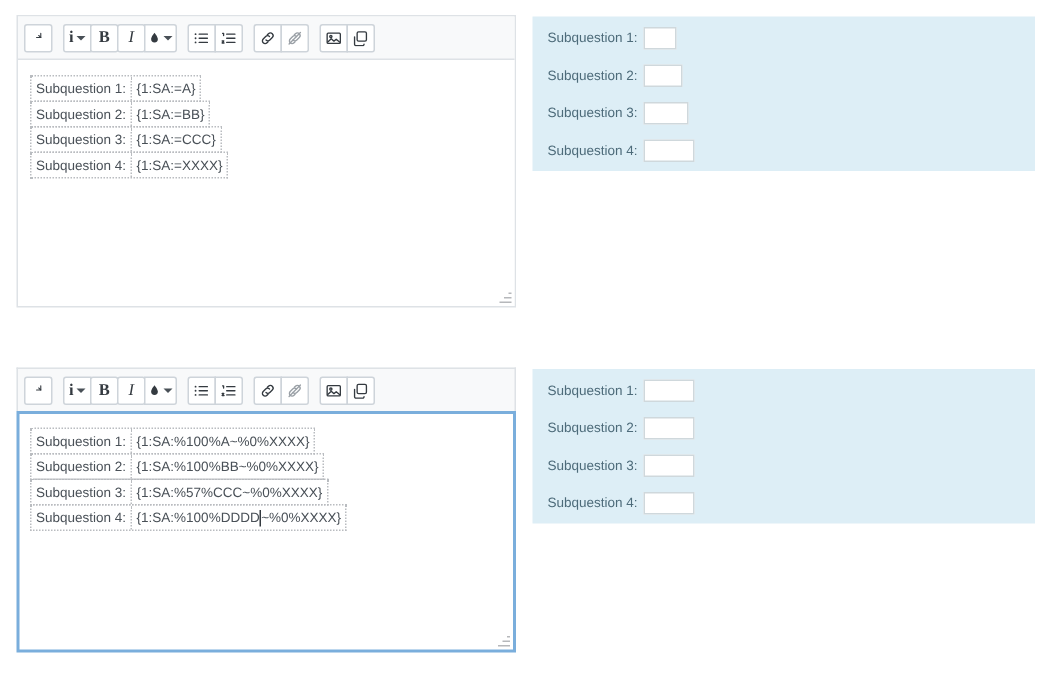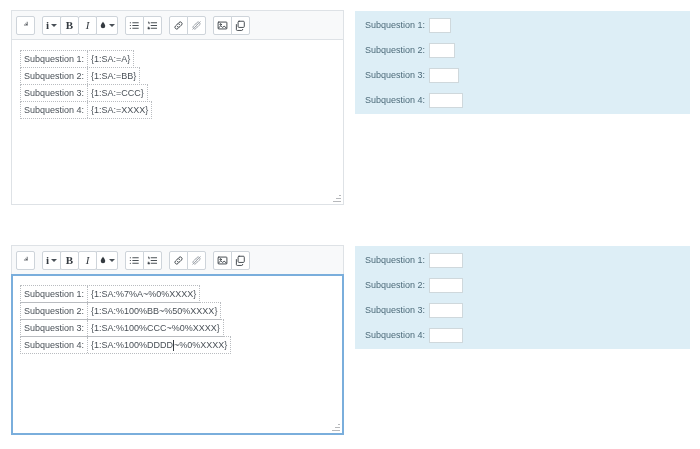--- a/index.html
+++ b/index.html
@@ -427,29 +427,29 @@
                 <path d="M11.2 13.8a1.4 1.4 0 0 1-1.4 1.4H3.4A1.4 1.4 0 0 1 2 13.8V6.6"></path>
               </svg>
             </span>
           </div>
         </div>
       </div>
     <div class="content-area">
       <div class="lines">
           <div class="qline-row"><div class="qline">
               <span class="lbl">Subquestion 1:</span>
-              <span class="code">{1:SA:%7%A~%0%XXXX}</span>
+              <span class="code">{1:SA:%100%A~%0%XXXX}</span>
             </div></div>
           <div class="qline-row"><div class="qline">
               <span class="lbl">Subquestion 2:</span>
-              <span class="code">{1:SA:%100%BB~%50%XXXX}</span>
+              <span class="code">{1:SA:%100%BB~%0%XXXX}</span>
             </div></div>
           <div class="qline-row"><div class="qline">
               <span class="lbl">Subquestion 3:</span>
-              <span class="code">{1:SA:%100%CCC~%0%XXXX}</span>
+              <span class="code">{1:SA:%57%CCC~%0%XXXX}</span>
             </div></div>
           <div class="qline-row"><div class="qline">
               <span class="lbl">Subquestion 4:</span>
               <span class="code"><span>{1:SA:%100%DDDD</span><span class="caret-bar"></span><span>~%0%XXXX}</span></span>
             </div></div>
         </div>
       <div class="grip">
           <i></i>
           <i></i>
           <i></i>

